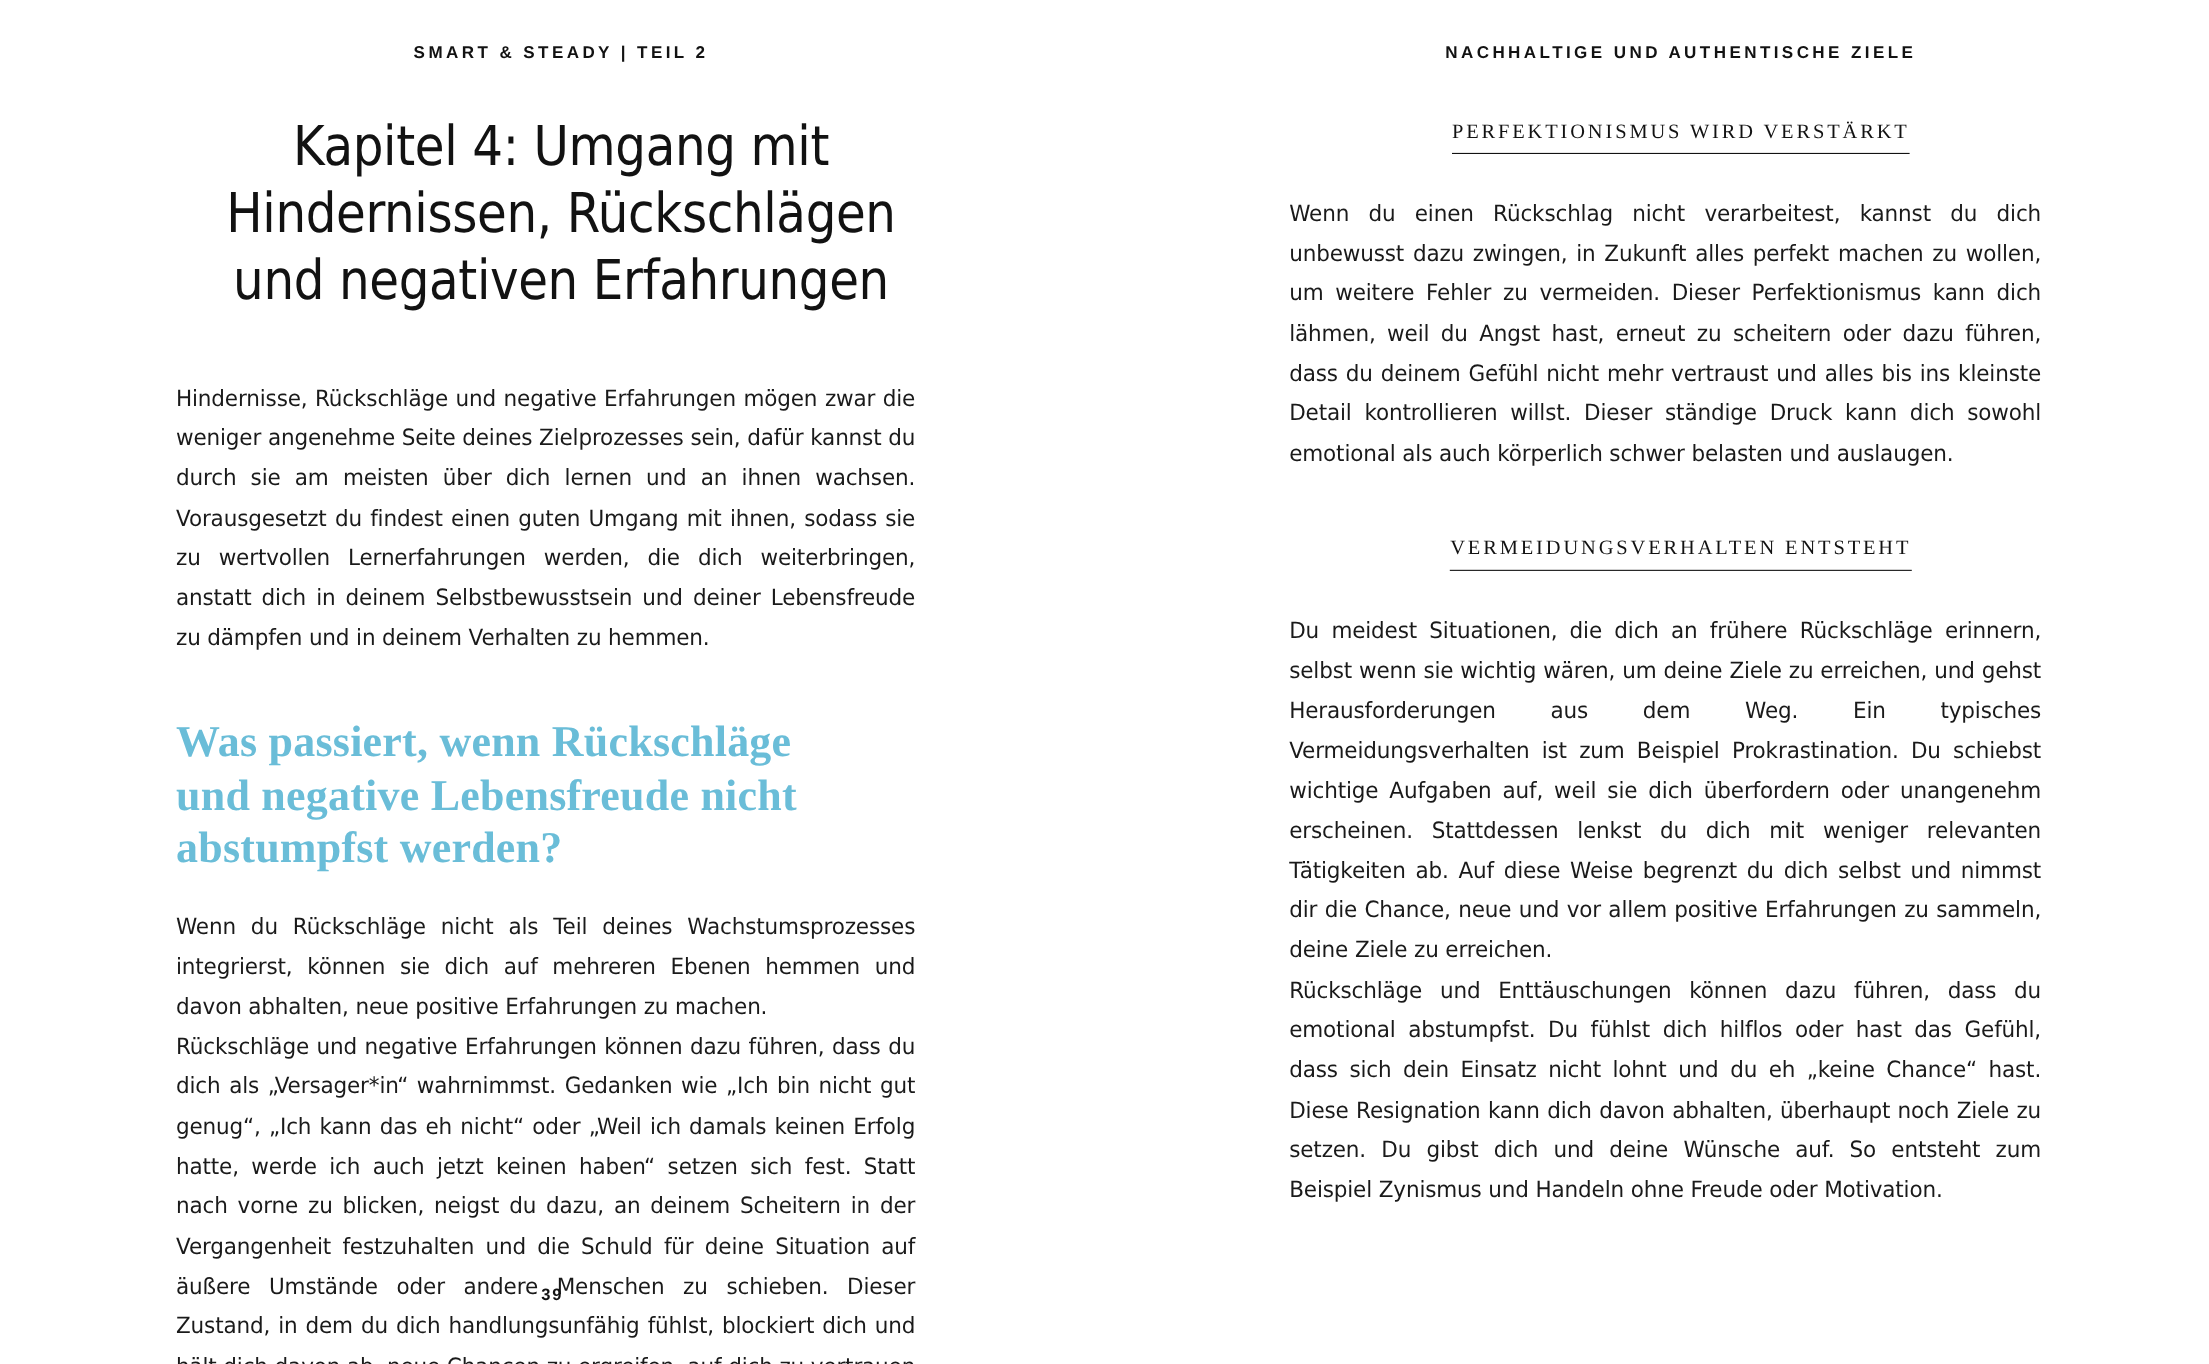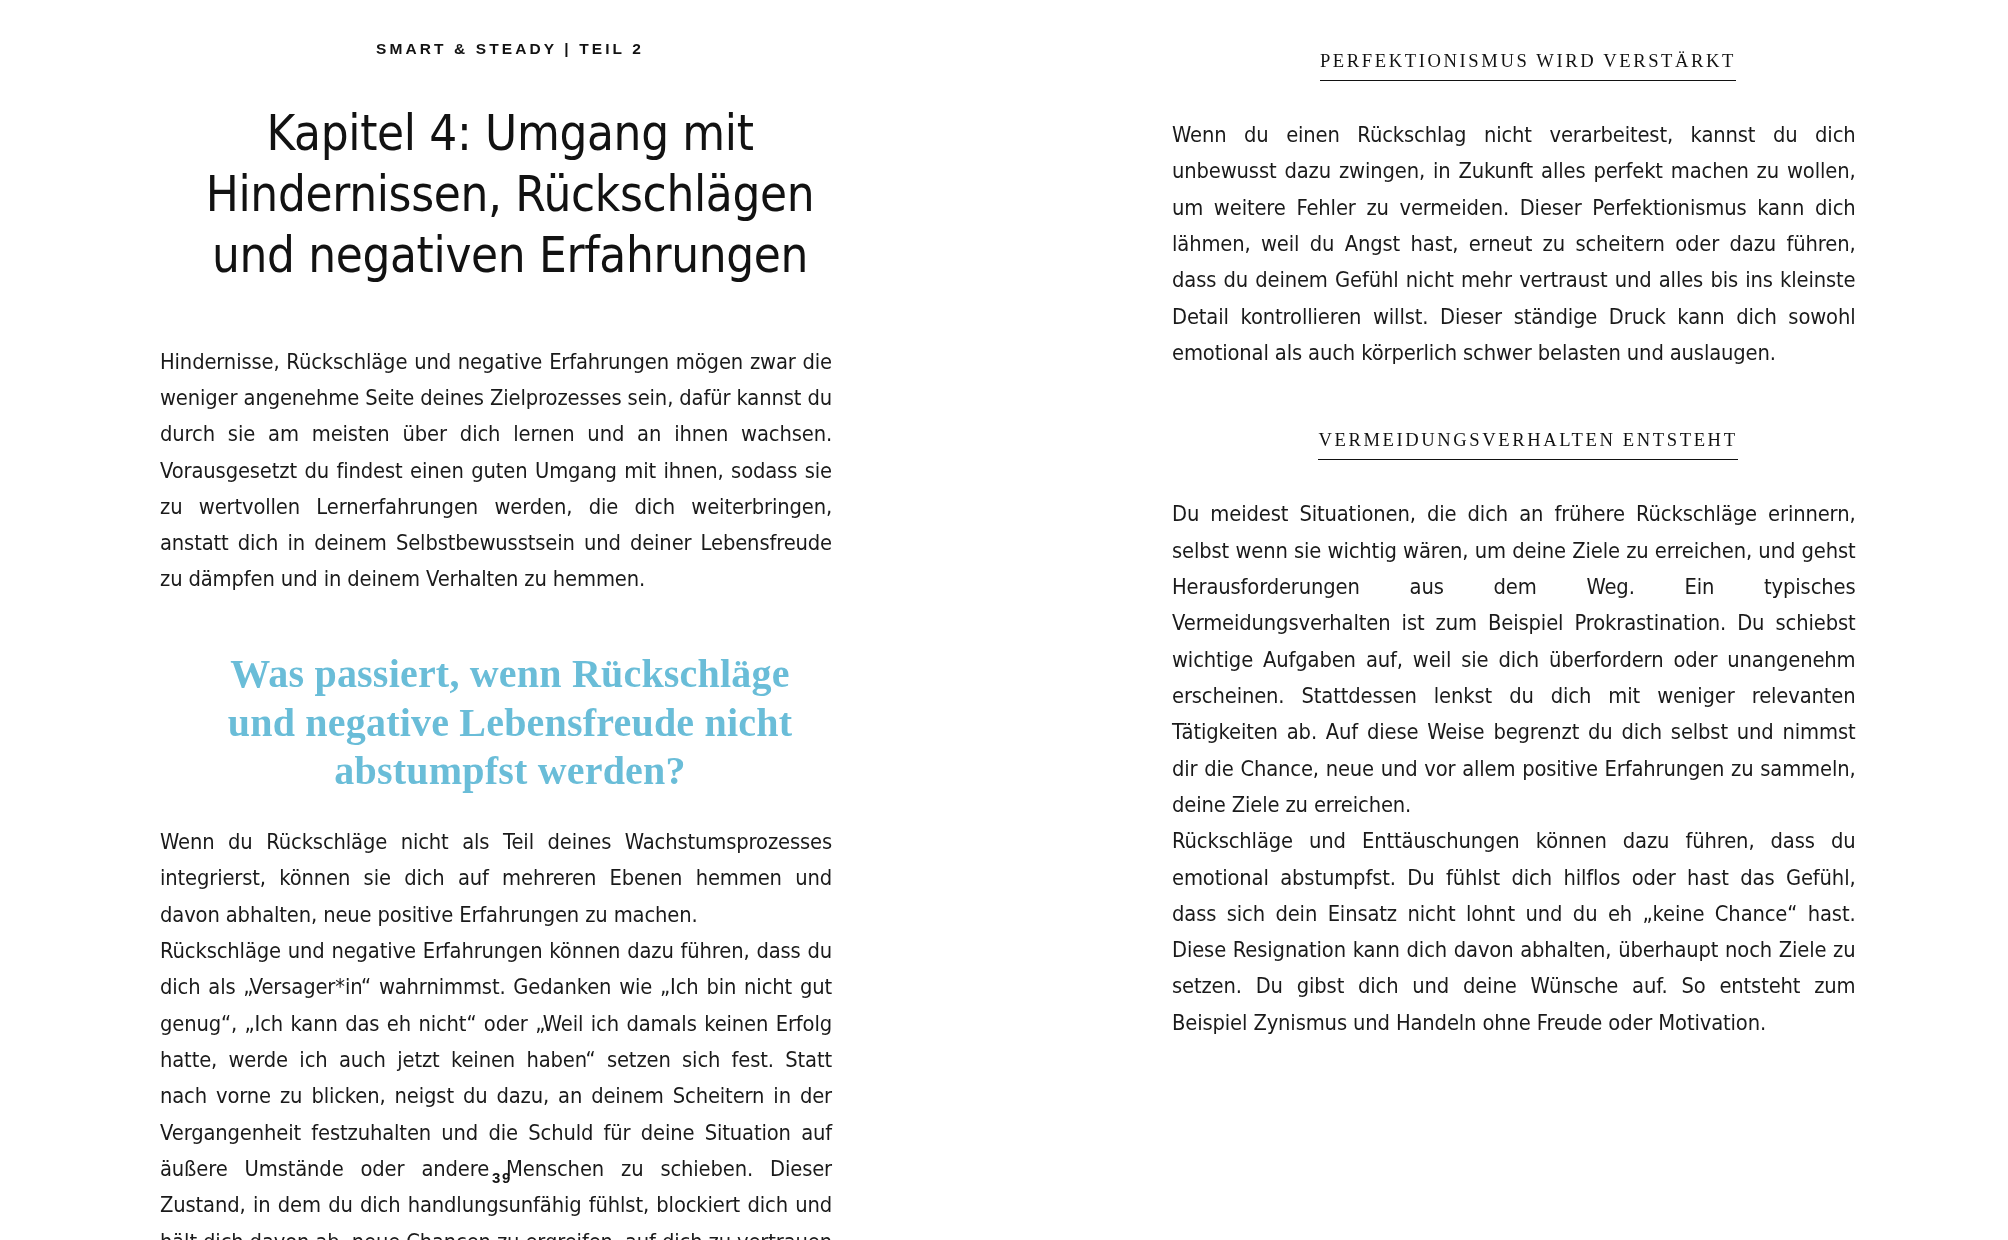--- a/index.html
+++ b/index.html
@@ -79,21 +79,20 @@
 
   .intro-copy {
     margin-top: 58px;
   }
 
   .teal-heading {
     font-family: "Liberation Serif", serif;
     font-weight: 700;
     font-size: 40px;
     line-height: 1.22;
-    text-align: center;
     color: #6ABDD8;
     margin: 52px 0 28px 0;
     letter-spacing: 0.2px;
   }
 
   .section-heading {
     text-align: center;
     font-size: 18.6px;
     letter-spacing: 2.6px;
     text-transform: uppercase;
@@ -164,20 +163,21 @@
     </div>
 
     <div class="page-number">
       <span class="num">39</span>
     </div>
   </div>
 
   <div class="page page-right">
     <div class="page-inner">
 
+      <div class="running-head">NACHHALTIGE UND AUTHENTISCHE ZIELE</div>
 
       <h3 class="section-heading first-section-heading">
         <span class="rule-text">PERFEKTIONISMUS WIRD VERSTÄRKT</span>
       </h3>
       <p class="body-copy">Wenn du einen Rückschlag nicht verarbeitest, kannst du dich unbewusst dazu zwingen, in Zukunft alles perfekt machen zu wollen, um weitere Fehler zu vermeiden. Dieser Perfektionismus kann dich lähmen, weil du Angst hast, erneut zu scheitern oder dazu führen, dass du deinem Gefühl nicht mehr vertraust und alles bis ins kleinste Detail kontrollieren willst. Dieser ständige Druck kann dich sowohl emotional als auch körperlich schwer belasten und auslaugen.</p>
 
       <h3 class="section-heading">
         <span class="rule-text">VERMEIDUNGSVERHALTEN ENTSTEHT</span>
       </h3>
       <p class="body-copy">Du meidest Situationen, die dich an frühere Rückschläge erinnern, selbst wenn sie wichtig wären, um deine Ziele zu erreichen, und gehst Herausforderungen aus dem Weg. Ein typisches Vermeidungsverhalten ist zum Beispiel Prokrastination. Du schiebst wichtige Aufgaben auf, weil sie dich überfordern oder unangenehm erscheinen. Stattdessen lenkst du dich mit weniger relevanten Tätigkeiten ab. Auf diese Weise begrenzt du dich selbst und nimmst dir die Chance, neue und vor allem positive Erfahrungen zu sammeln, deine Ziele zu erreichen.</p>

